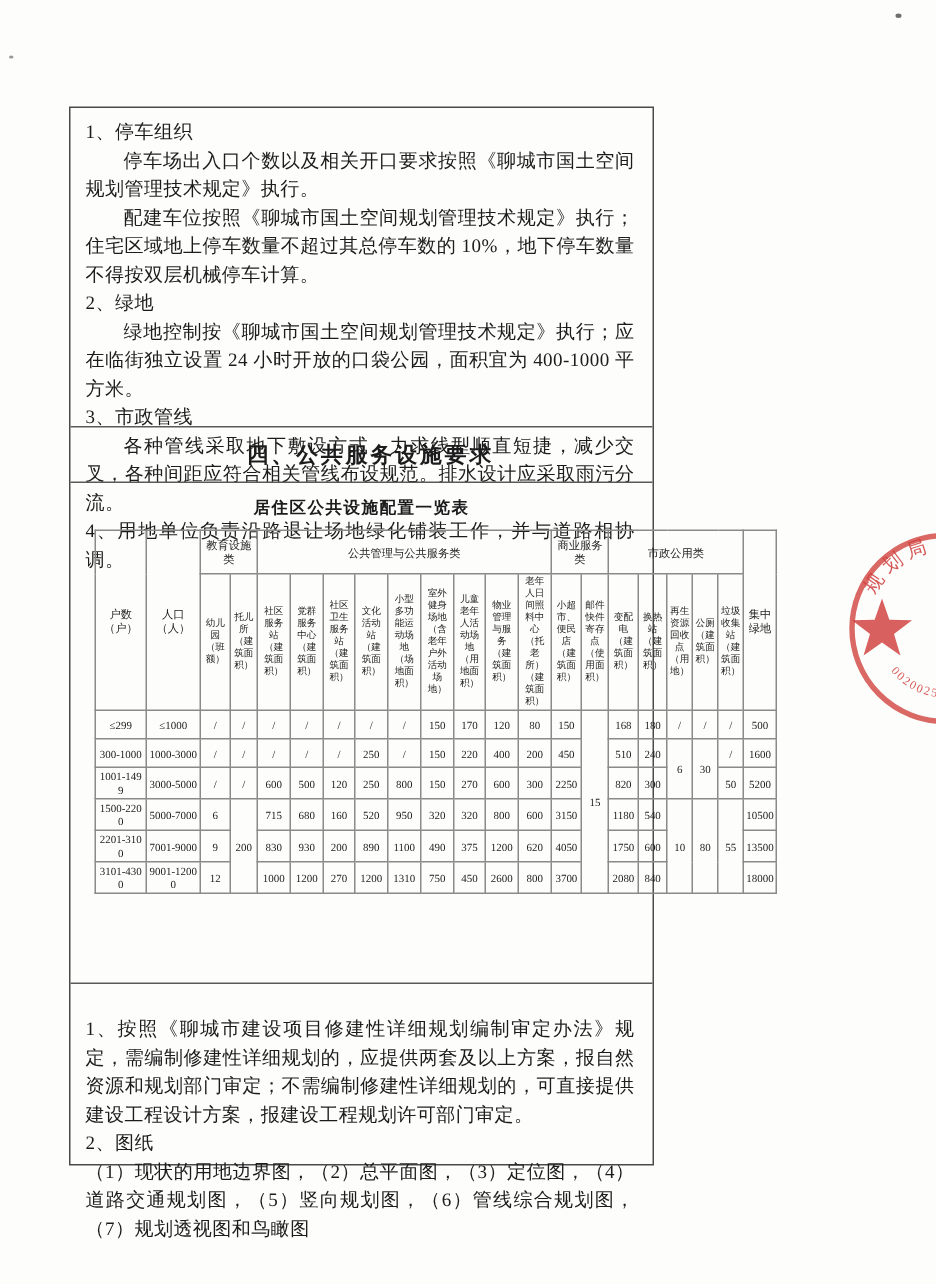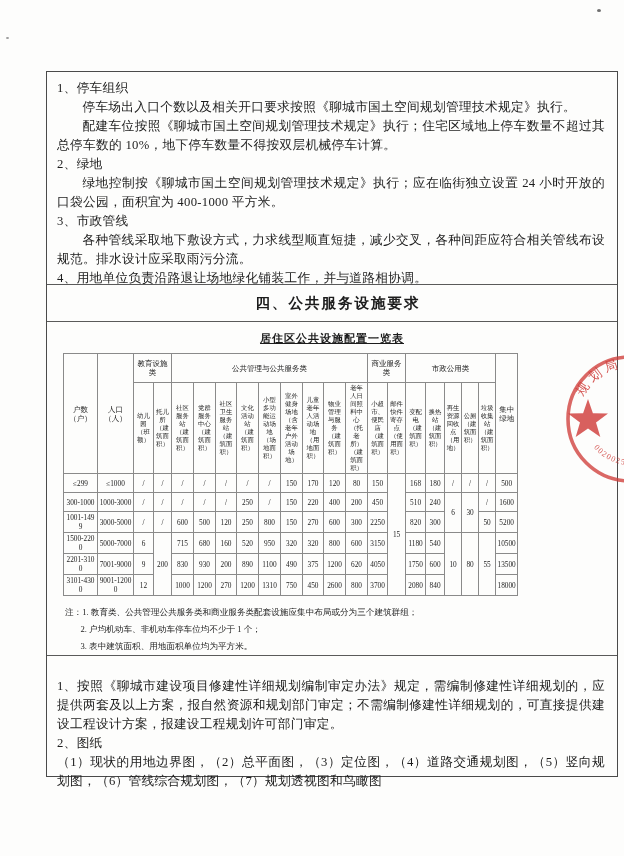--- a/index.html
+++ b/index.html
@@ -3,33 +3,33 @@
 <meta charset="utf-8">
 <style>
   html,body{margin:0;padding:0;}
   body{
     width:624px;height:856px;position:relative;overflow:hidden;
     background:#fdfdfc;
     font-family:"Liberation Serif","DejaVu Serif",serif;
     color:#1c1c1c;
   }
   .outer-box{
-    position:absolute;left:46px;top:71px;width:572px;height:706px;
+    position:absolute;left:46px;top:71px;width:390px;height:706px;
     border:1.6px solid #4a4a4a;box-sizing:border-box;background:transparent;
   }
   .sec{position:absolute;left:0;width:100%;box-sizing:border-box;}
   .sec-bt{border-top:1.2px solid #5a5a5a;}
   
   .text-block{padding:7px 12px 0 10px;font-size:12.7px;line-height:19px;text-align:justify;letter-spacing:.3px;}
   .para{margin:0;}
   .para.indent{text-indent:2em;}
   
   .sec-heading{font-size:14.5px;font-weight:bold;letter-spacing:2px;padding:9px 0 0 12px;}
   
-  .table-title{text-align:center;font-weight:bold;font-size:11px;margin-top:9px;letter-spacing:1px;text-decoration:underline;}
+  .table-title{text-align:center;font-weight:bold;font-size:11px;margin-top:9px;letter-spacing:1px;}
   table.fac{
     border-collapse:collapse;table-layout:fixed;
     margin:7px 0 0 16px;width:454px;
     font-size:7.5px;line-height:9px;
   }
   table.fac th,table.fac td{
     border:0.8px solid #8a8a8a;text-align:center;vertical-align:middle;
     padding:1px;overflow:hidden;font-weight:normal;
     word-break:break-all;
   }
@@ -242,25 +242,20 @@
             <td>450</td>
             <td>2600</td>
             <td>800</td>
             <td>3700</td>
             <td>2080</td>
             <td>840</td>
             <td>18000</td>
           </tr>
         </tbody>
     </table>
-    <div class="notes" id="fac-notes">
-        <p class="note-line">注：1. 教育类、公共管理公共服务类和商业服务类配套设施应集中布局或分为三个建筑群组；</p>
-        <p class="note-line ind">2. 户均机动车、非机动车停车位均不少于 1 个；</p>
-        <p class="note-line ind">3. 表中建筑面积、用地面积单位均为平方米。</p>
-      </div>
   </div>
 
 
   <div class="sec sec-bt text-block" style="top:583px;height:123px;padding-top:21px;" id="sec-results">
       <p class="para">1、按照《聊城市建设项目修建性详细规划编制审定办法》规定，需编制修建性详细规划的，应提供两套及以上方案，报自然资源和规划部门审定；不需编制修建性详细规划的，可直接提供建设工程设计方案，报建设工程规划许可部门审定。</p>
       <p class="para">2、图纸</p>
       <p class="para">（1）现状的用地边界图，（2）总平面图，（3）定位图，（4）道路交通规划图，（5）竖向规划图，（6）管线综合规划图，（7）规划透视图和鸟瞰图</p>
     </div>
 </div>
 

